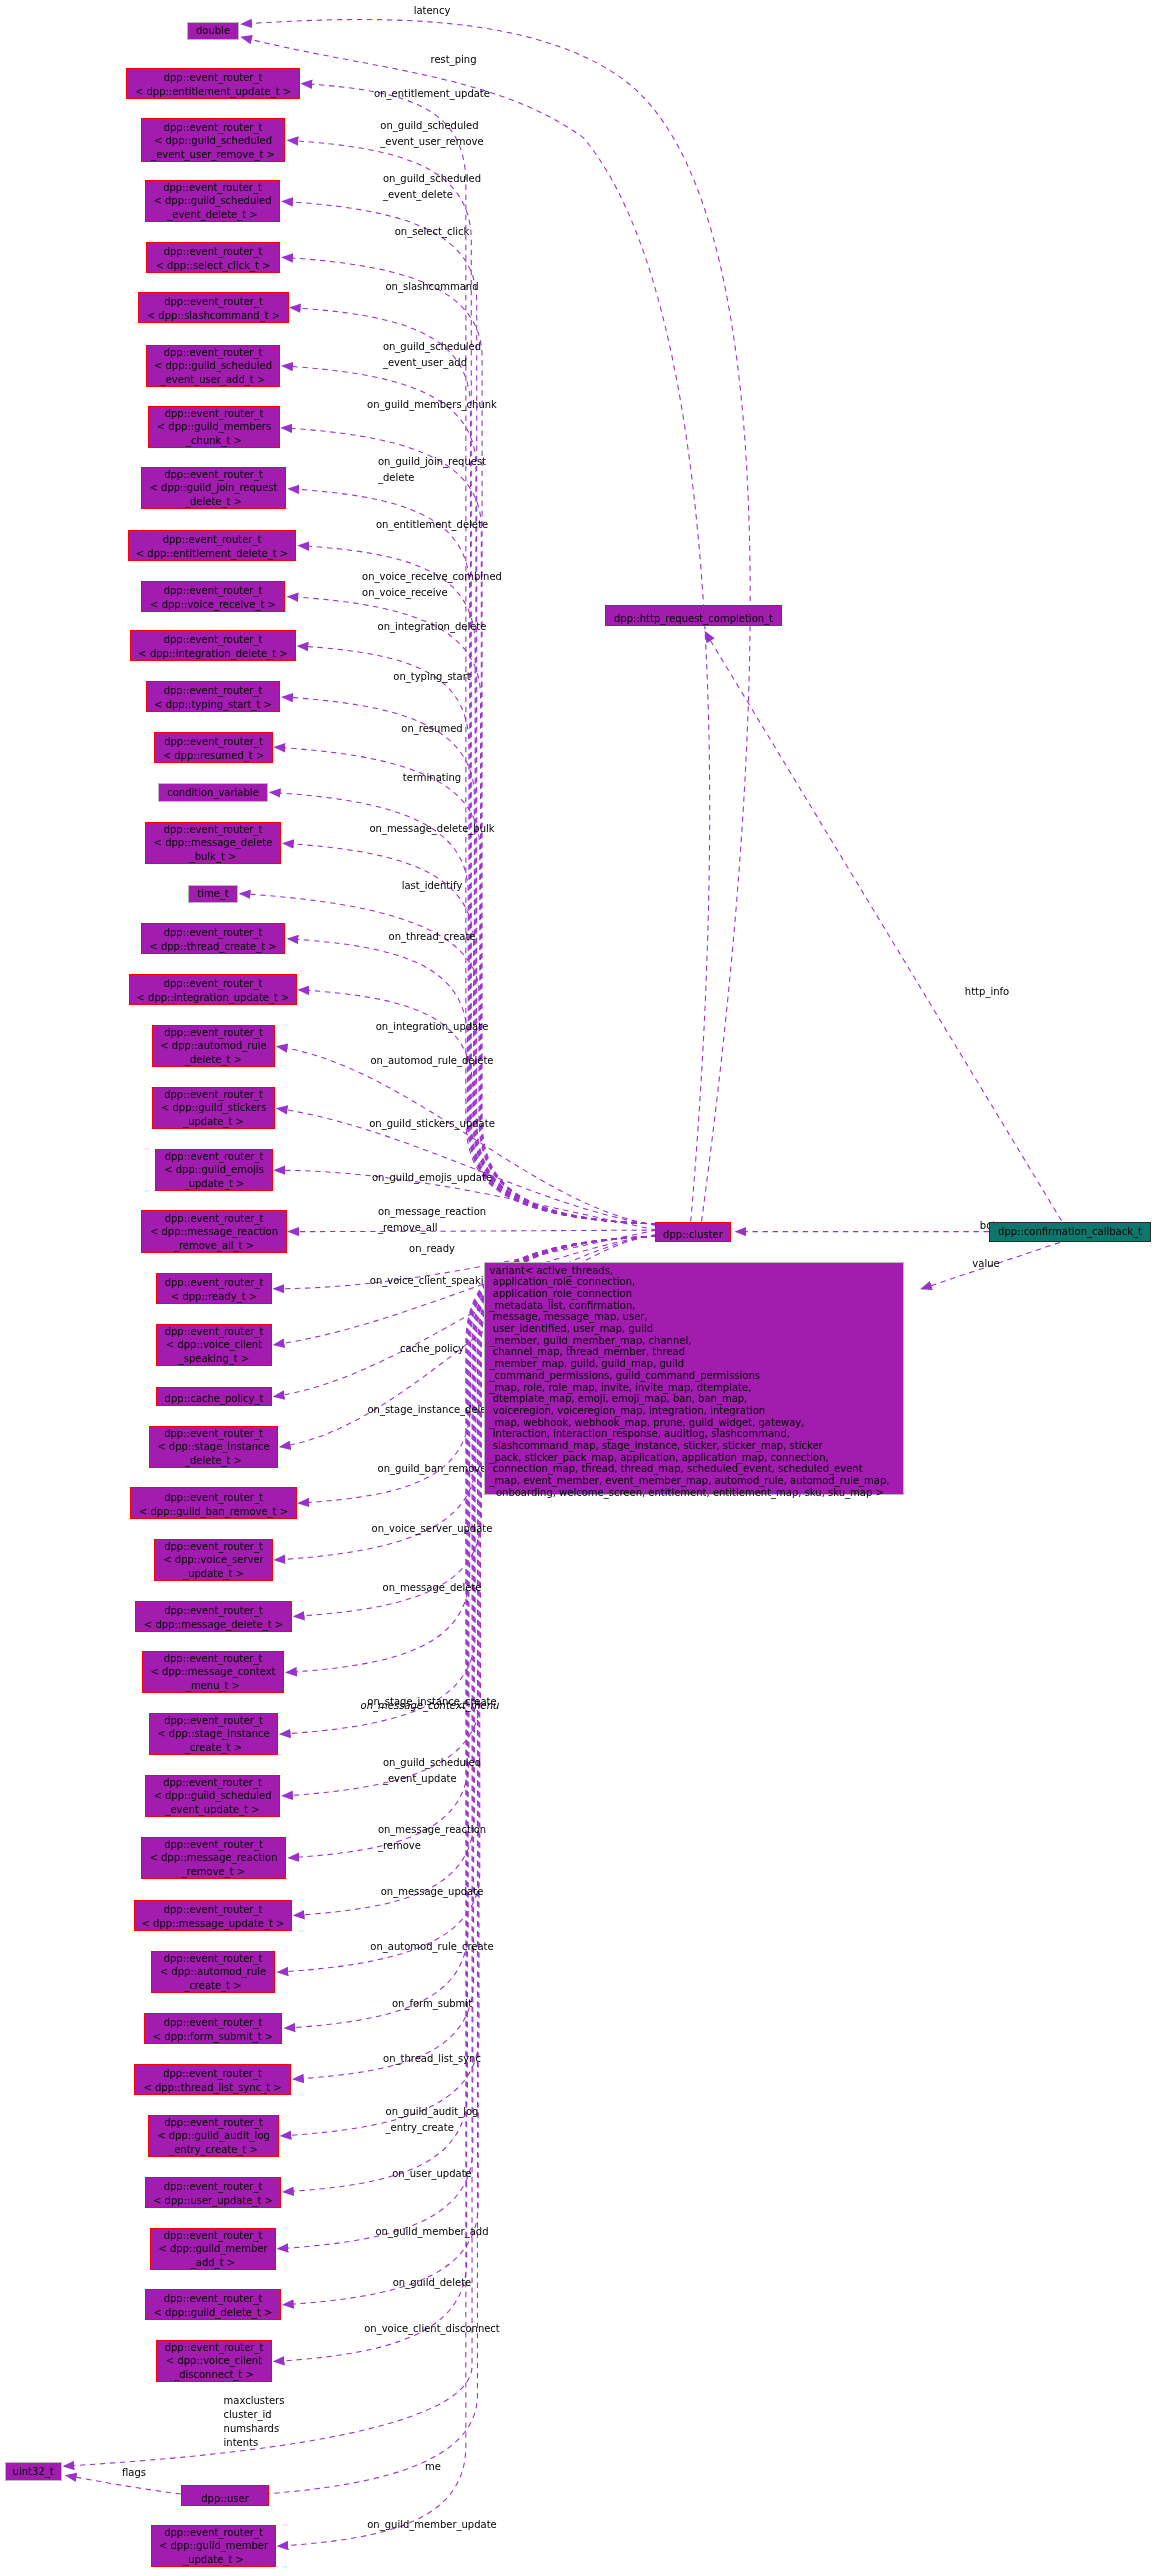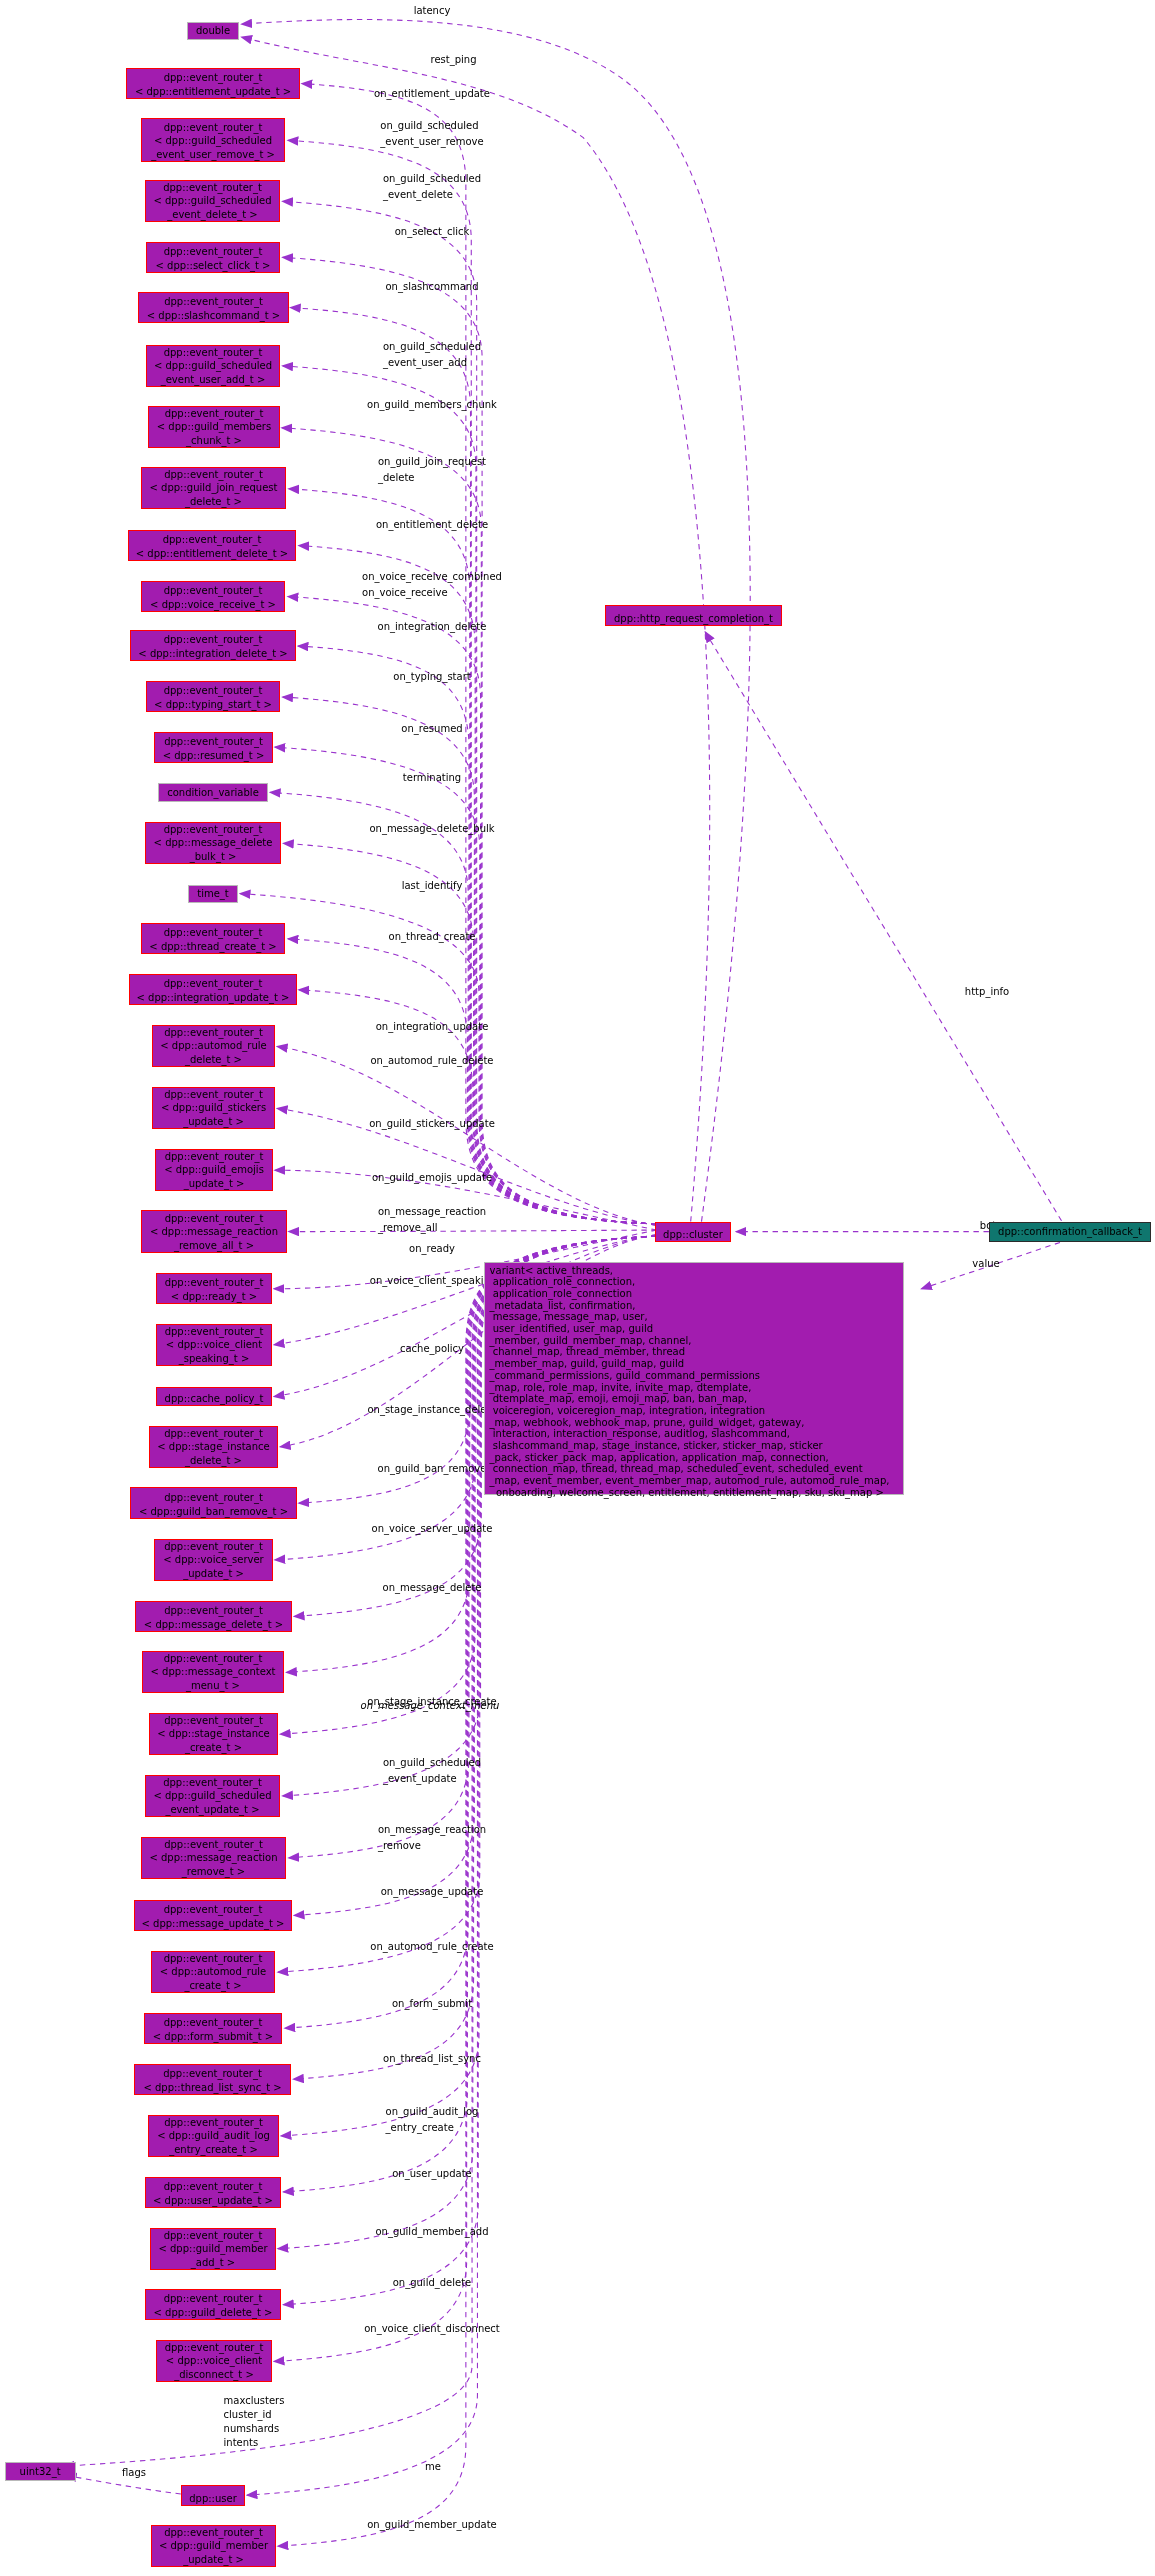--- a/index.html
+++ b/index.html
@@ -177,22 +177,22 @@
       <div class="node class" style="left: 145px; top: 2177px; width: 136px; height: 31px;"><span>dpp::event_router_t
 &lt; dpp::user_update_t &gt;</span></div>
       <div class="node class" style="left: 150px; top: 2228px; width: 126px; height: 42px;"><span>dpp::event_router_t
 &lt; dpp::guild_member
 _add_t &gt;</span></div>
       <div class="node class" style="left: 145px; top: 2289px; width: 136px; height: 31px;"><span>dpp::event_router_t
 &lt; dpp::guild_delete_t &gt;</span></div>
       <div class="node class" style="left: 156px; top: 2340px; width: 116px; height: 42px;"><span>dpp::event_router_t
 &lt; dpp::voice_client
 _disconnect_t &gt;</span></div>
-      <div class="node plain" style="left: 4.6px; top: 2462px; width: 71px; height: 19.3px;"><span>uint32_t</span></div>
-      <div class="node class" style="left: 181px; top: 2485px; width: 64px; height: 21px;"><span>dpp::user</span></div>
+      <div class="node plain" style="left: 4.6px; top: 2462px; width: 57px; height: 19.3px;"><span>uint32_t</span></div>
+      <div class="node class" style="left: 181px; top: 2485px; width: 88px; height: 21px;"><span>dpp::user</span></div>
       <div class="node class" style="left: 151px; top: 2525px; width: 125px; height: 42px;"><span>dpp::event_router_t
 &lt; dpp::guild_member
 _update_t &gt;</span></div>
       <div class="node class" style="left: 605px; top: 605px; width: 177px; height: 21px;"><span>dpp::http_request_completion_t</span></div>
       <div class="node class" style="left: 655px; top: 1222px; width: 76px; height: 20px;"><span>dpp::cluster</span></div>
       <div class="node variant" style="left: 484px; top: 1262px; width: 420px; height: 233px;"><span>variant&lt; active_threads,
  application_role_connection,
  application_role_connection
 _metadata_list, confirmation,
  message, message_map, user,

